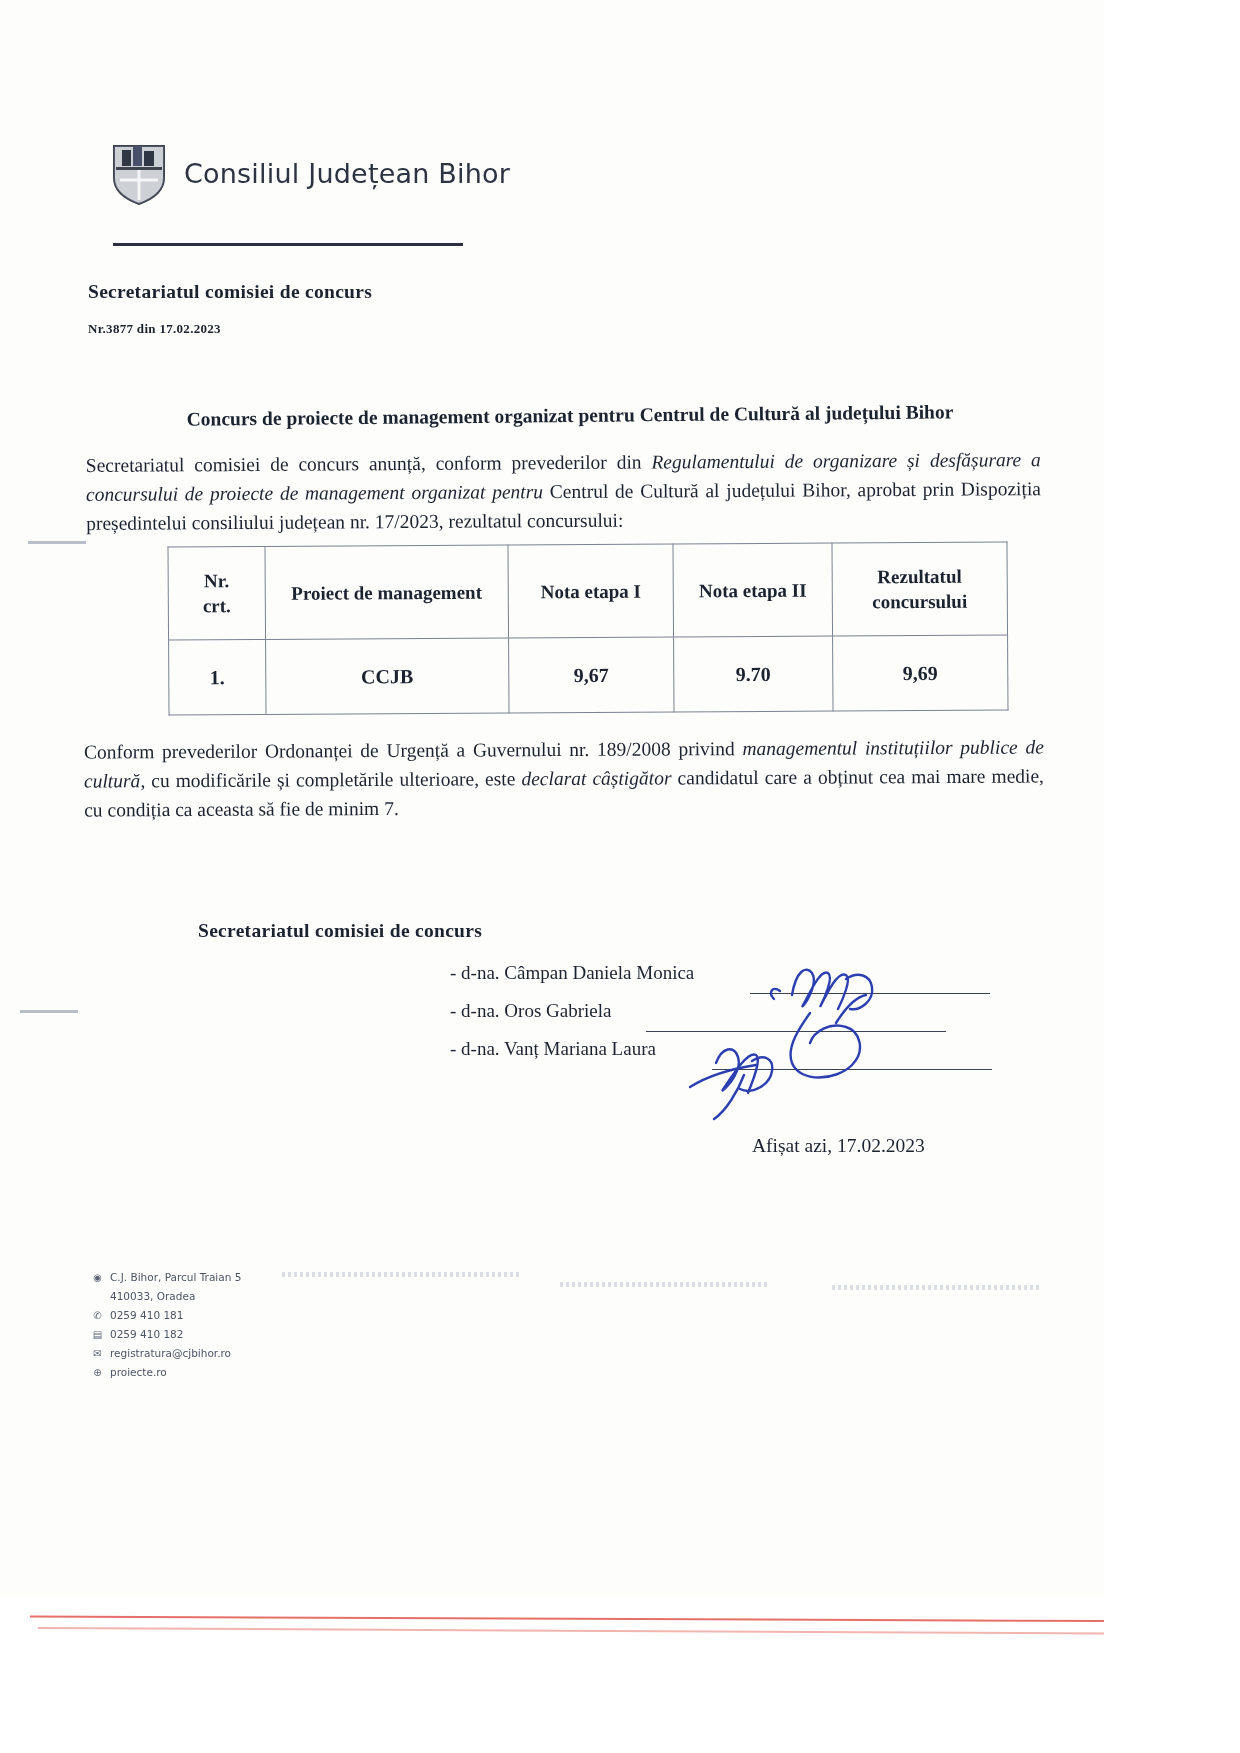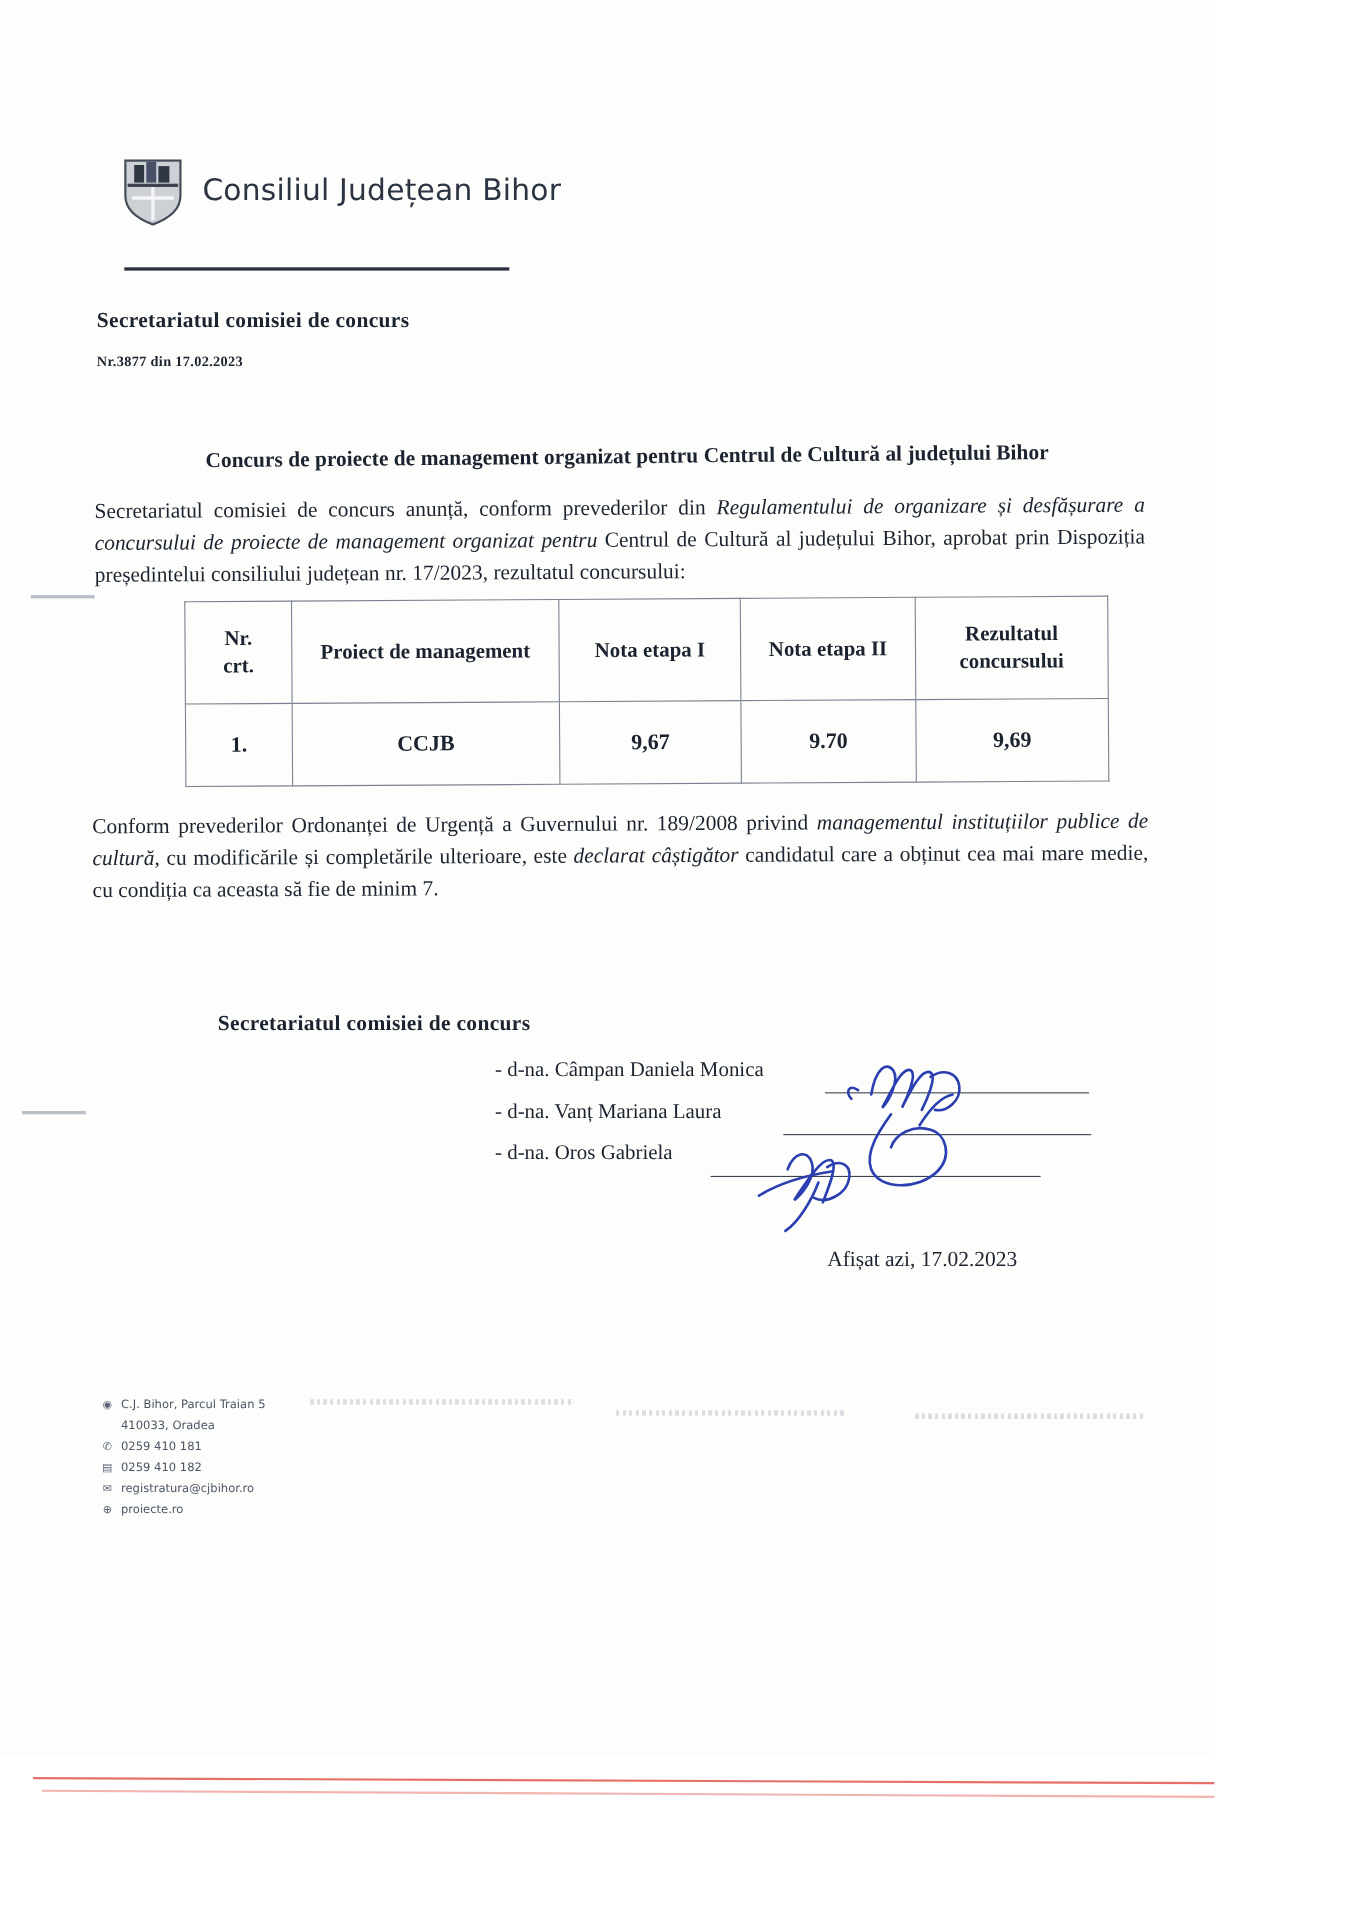--- a/index.html
+++ b/index.html
@@ -315,26 +315,26 @@
     <span>Conform prevederilor Ordonanței de Urgență a Guvernului nr. 189/2008 privind </span><i>managementul instituțiilor publice de cultură</i><span>, cu modificările și completările ulterioare, este </span><i>declarat câștigător</i><span> candidatul care a obținut cea mai mare medie,  cu condiția ca aceasta să fie de minim 7.</span>
   </div>
 
   <div class="blk sig-title">Secretariatul comisiei de concurs</div>
 
   <div class="sig-list">
     <div class="sig-row r1">
       <span>- d-na.  Câmpan Daniela Monica</span>
       <span class="line"></span>
     </div>
+    <div class="sig-row r3">
+      <span>- d-na. Oros Gabriela</span>
+      <span class="line"></span>
+    </div>
     <div class="sig-row r2">
       <span>- d-na.  Vanț Mariana Laura</span>
-      <span class="line"></span>
-    </div>
-    <div class="sig-row r3">
-      <span>- d-na. Oros Gabriela</span>
       <span class="line"></span>
     </div>
   </div>
 
   <div class="sigs">
     <svg width="320" height="190" viewBox="0 0 320 190" fill="none" stroke="#2b3fb0" stroke-width="2.4" stroke-linecap="round">
       <path d="M132 60 C136 36 146 30 152 38 C158 47 148 66 142 72 C150 58 160 34 168 38 C174 42 164 64 160 72 C168 56 178 36 186 40 C192 44 182 66 178 74"></path>
       <path d="M186 44 C198 36 210 40 212 52 C214 66 200 76 190 74"></path>
       <path d="M120 56 C112 50 108 58 114 64"></path>
       <path d="M150 78 C140 92 126 112 132 128 C140 148 176 146 192 130 C206 116 200 96 186 92 C170 87 154 96 150 108"></path>

